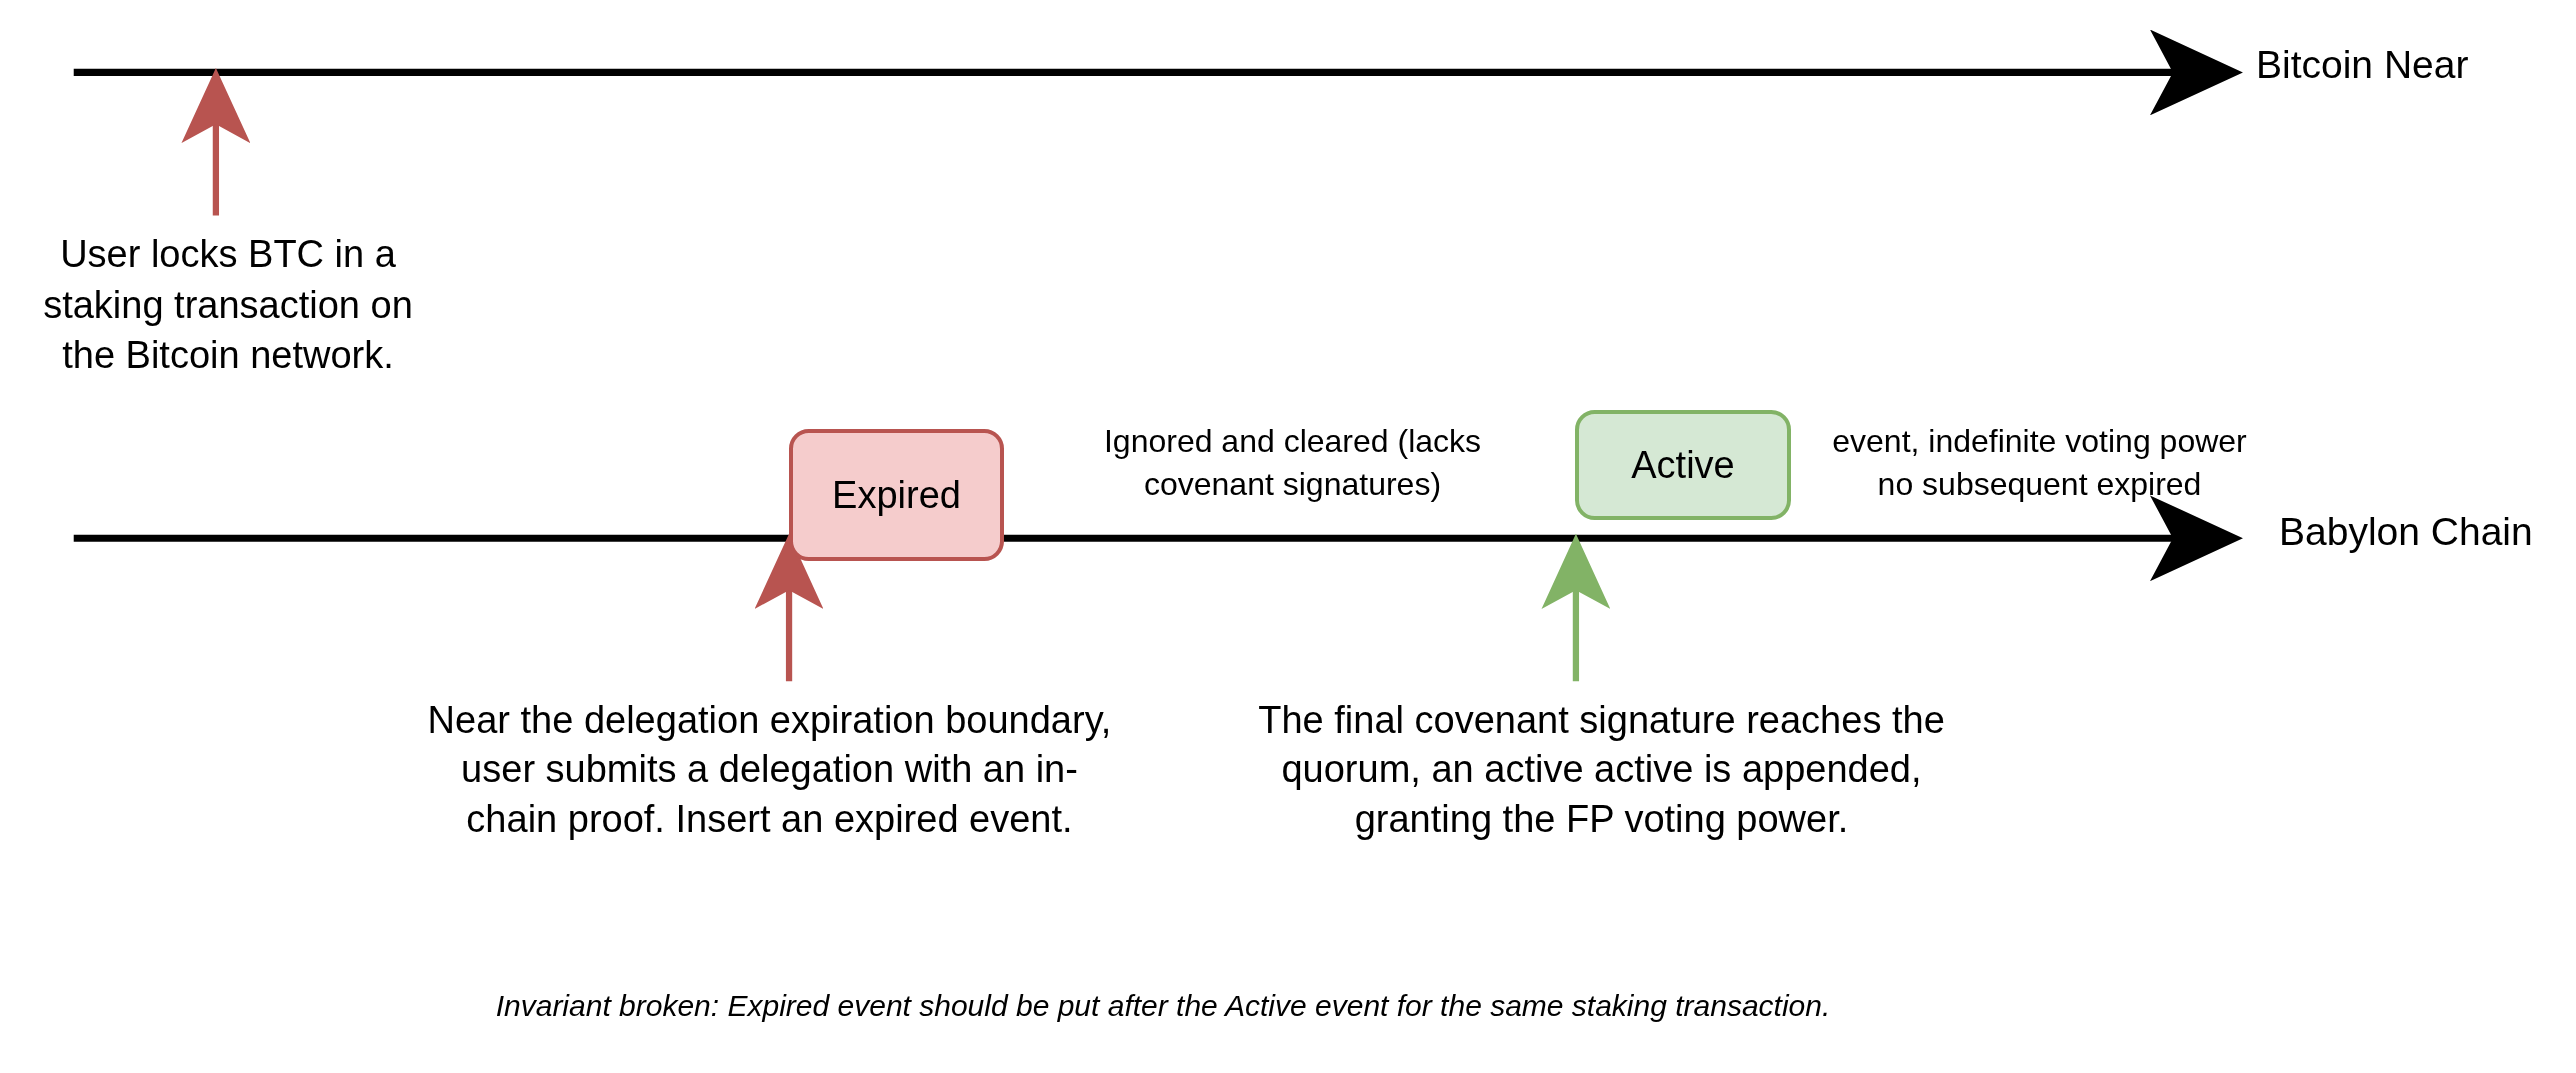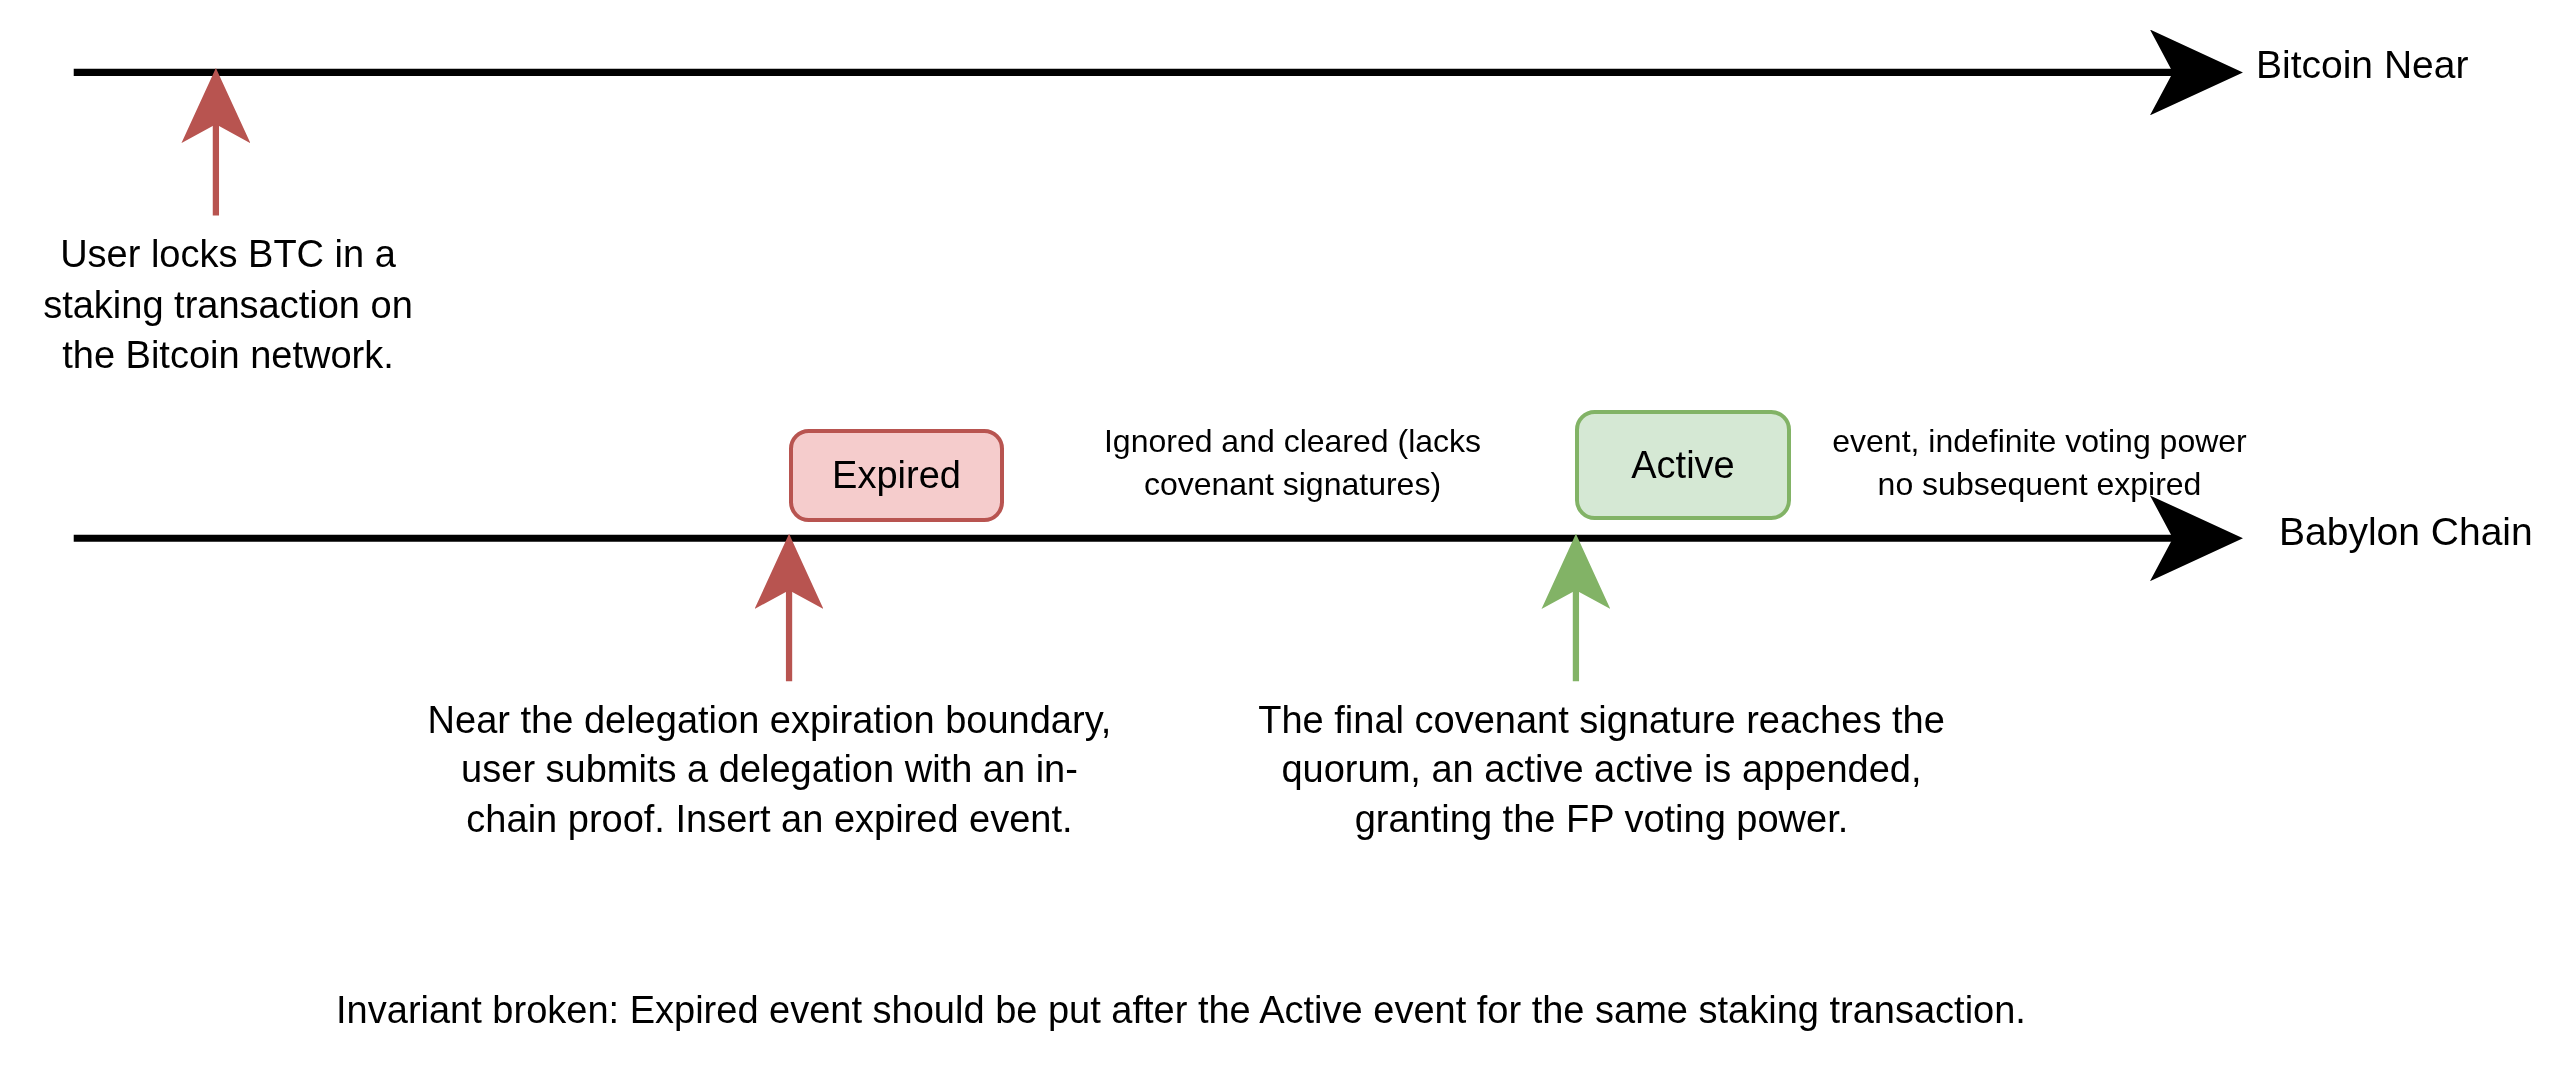--- a/index.html
+++ b/index.html
@@ -51,26 +51,26 @@
   }
   .annotation {
     position: absolute;
     font-size: 38px;
     color: #000000;
     line-height: 1.30;
     text-align: center;
   }
   .caption {
     position: absolute;
-    font-size: 38px;
+    font-size: 30px;
+    font-style: italic;
     color: #000000;
     line-height: 1.2;
     text-align: center;
     white-space: nowrap;
-    padding-left: 18px;
   }
   .left-note {
     position: absolute;
     font-size: 38px;
     color: #000000;
     line-height: 1.33;
     text-align: center;
   }
 </style>
 </head>
@@ -113,21 +113,21 @@
   </svg>
 
   <div class="chain-label" style="left:2256px; top:43px;">Bitcoin Near</div>
 
   <div class="left-note" style="left:18px; top:229px; width:420px;">
     <div>User locks BTC in a</div>
     <div>staking transaction on</div>
     <div>the Bitcoin network.</div>
   </div>
 
-  <div class="event-box" style="left:789px; top:429px; width:215px; height:93px; background:#f5cccc; border:4.5px solid #b85450;">
+  <div class="event-box" style="left:789px; top:429px; width:215px; height:132px; background:#f5cccc; border:4.5px solid #b85450;">
     <span>Expired</span>
   </div>
 
   <div class="note" style="left:1015px; top:420px; width:555px;">
     <div>Ignored and cleared (lacks</div>
     <div>covenant signatures)</div>
   </div>
 
   <div class="event-box" style="left:1575px; top:410px; width:216px; height:110px; background:#d5e8d4; border:4.5px solid #82b366;">
     <span>Active</span>

